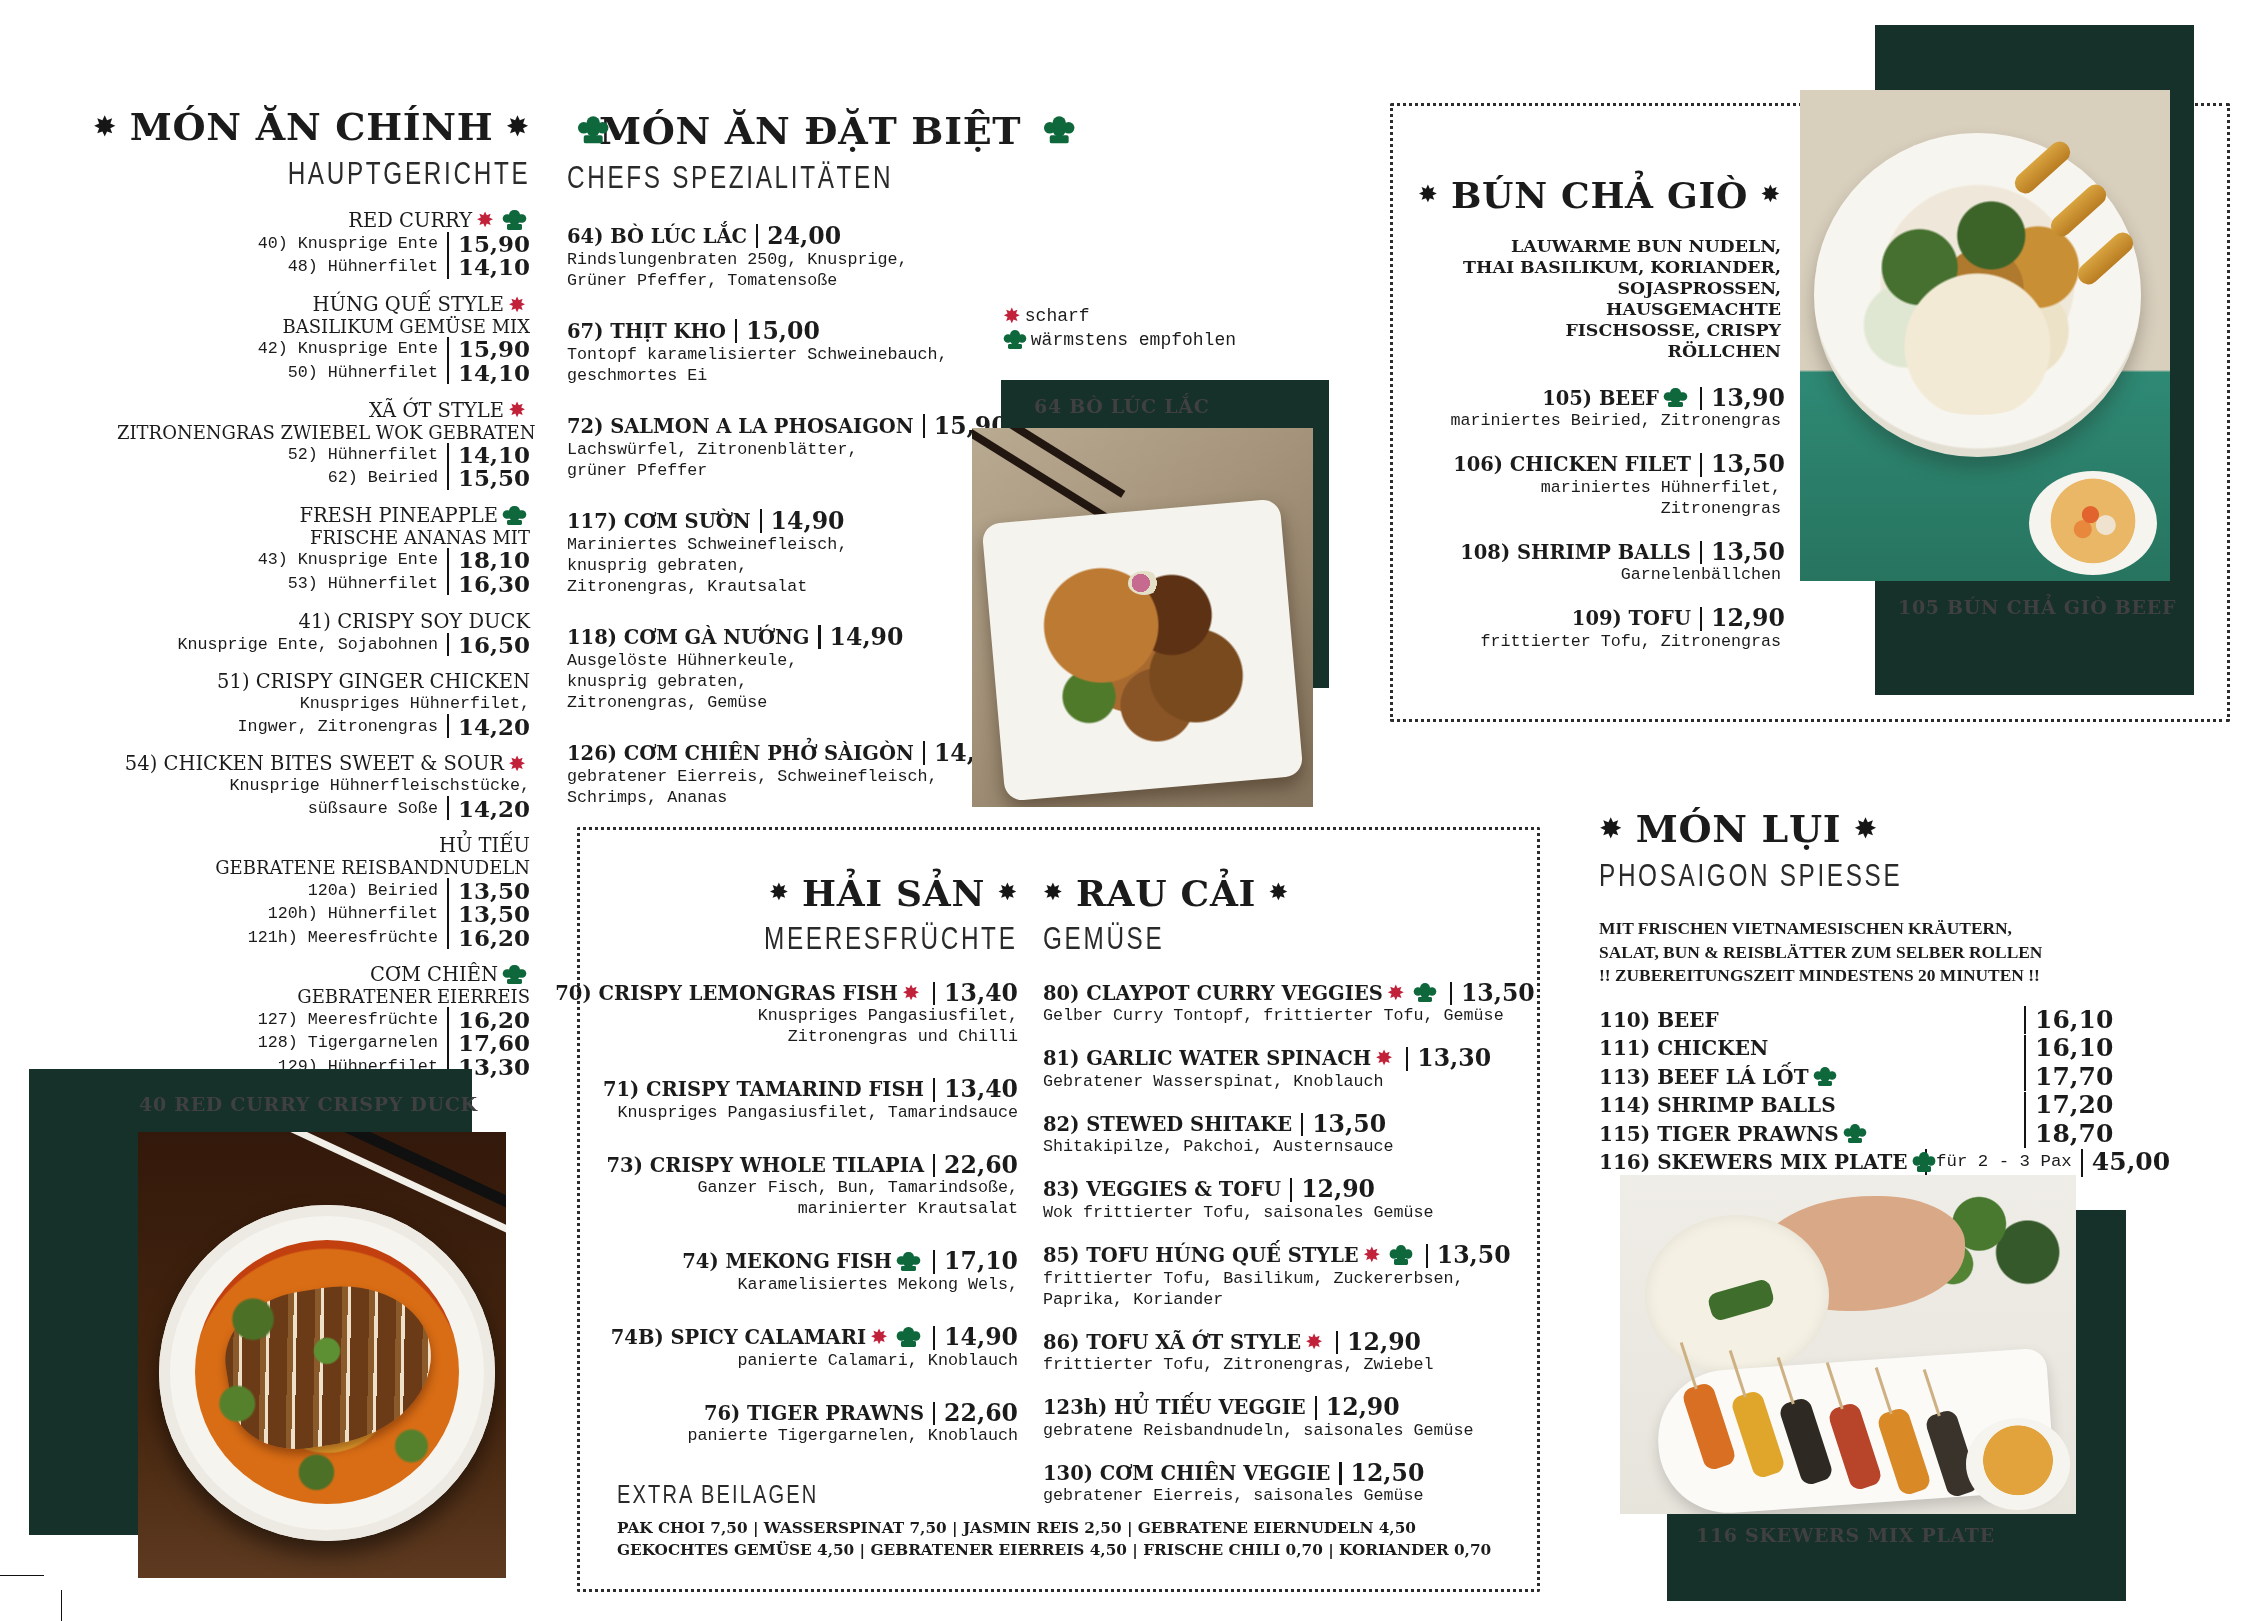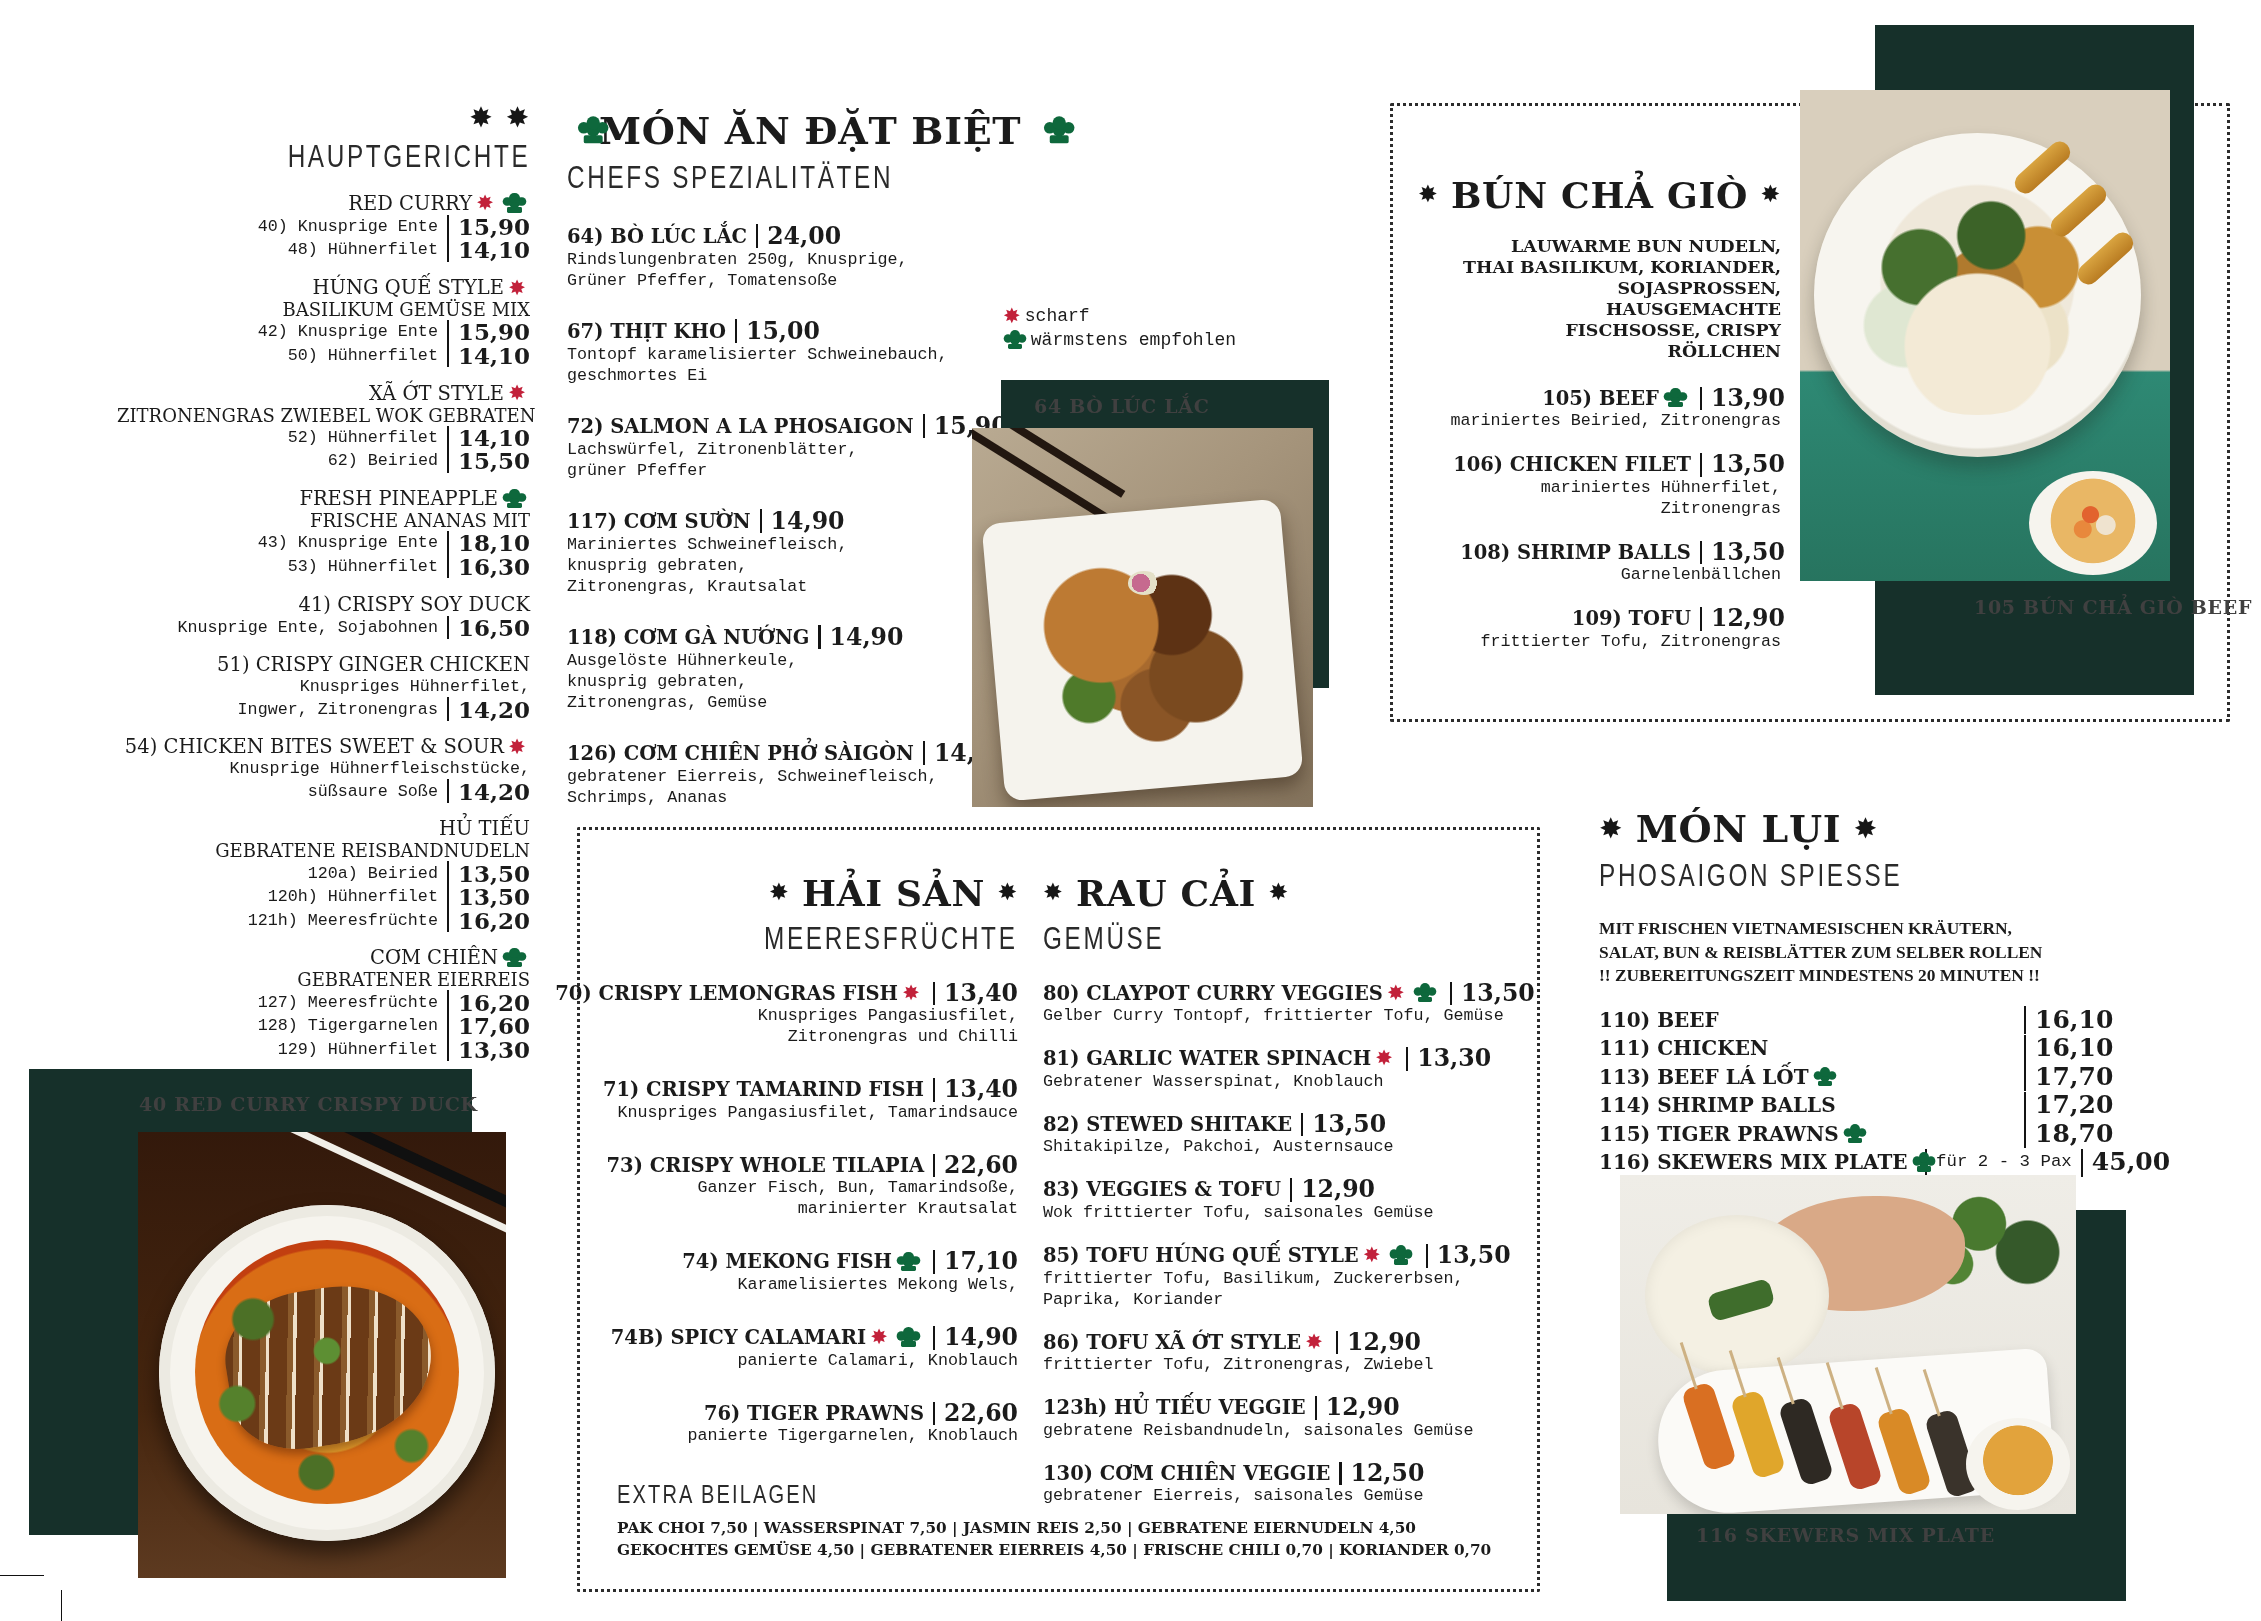--- a/index.html
+++ b/index.html
@@ -205,27 +205,28 @@
   <div class="sk" style="left:73px;top:209px;background:#d96f22"></div>
   <div class="sk" style="left:122px;top:217px;background:#e0a62b"></div>
   <div class="sk" style="left:170px;top:224px;background:#2e2923"></div>
   <div class="sk" style="left:219px;top:229px;background:#b8452a"></div>
   <div class="sk" style="left:268px;top:234px;background:#d98a26"></div>
   <div class="sk" style="left:316px;top:236px;background:#3a332b"></div>
   <div class="sauce"></div>
 </div>
 
 <div class="caption" style="left:1034px;top:395px">64 BÒ LÚC LẮC</div>
-<div class="caption" style="left:1974px;top:596px">105 BÚN CHẢ GIÒ BEEF</div>
+<div class="caption" style="left:1898px;top:596px">105 BÚN CHẢ GIÒ BEEF</div>
 <div class="caption" style="left:139px;top:1093px">40 RED CURRY CRISPY DUCK</div>
 <div class="caption" style="left:1696px;top:1524px">116 SKEWERS MIX PLATE</div>
 
 <section class="abs" id="col-main">
   <h1 class="bighdr jend">
     <span class="hstar">✸</span>
+    <span>MÓN ĂN CHÍNH</span>
     <span class="hstar">✸</span>
   </h1>
   <div class="right"><span class="thinsub sxr">HAUPTGERICHTE</span></div>
 
   <div class="grp" style="margin-top:18px">
     <div class="gname">
         <span>RED CURRY</span>
         <span class="chili">✸</span>
         <span class="hat"></span>
       </div>

